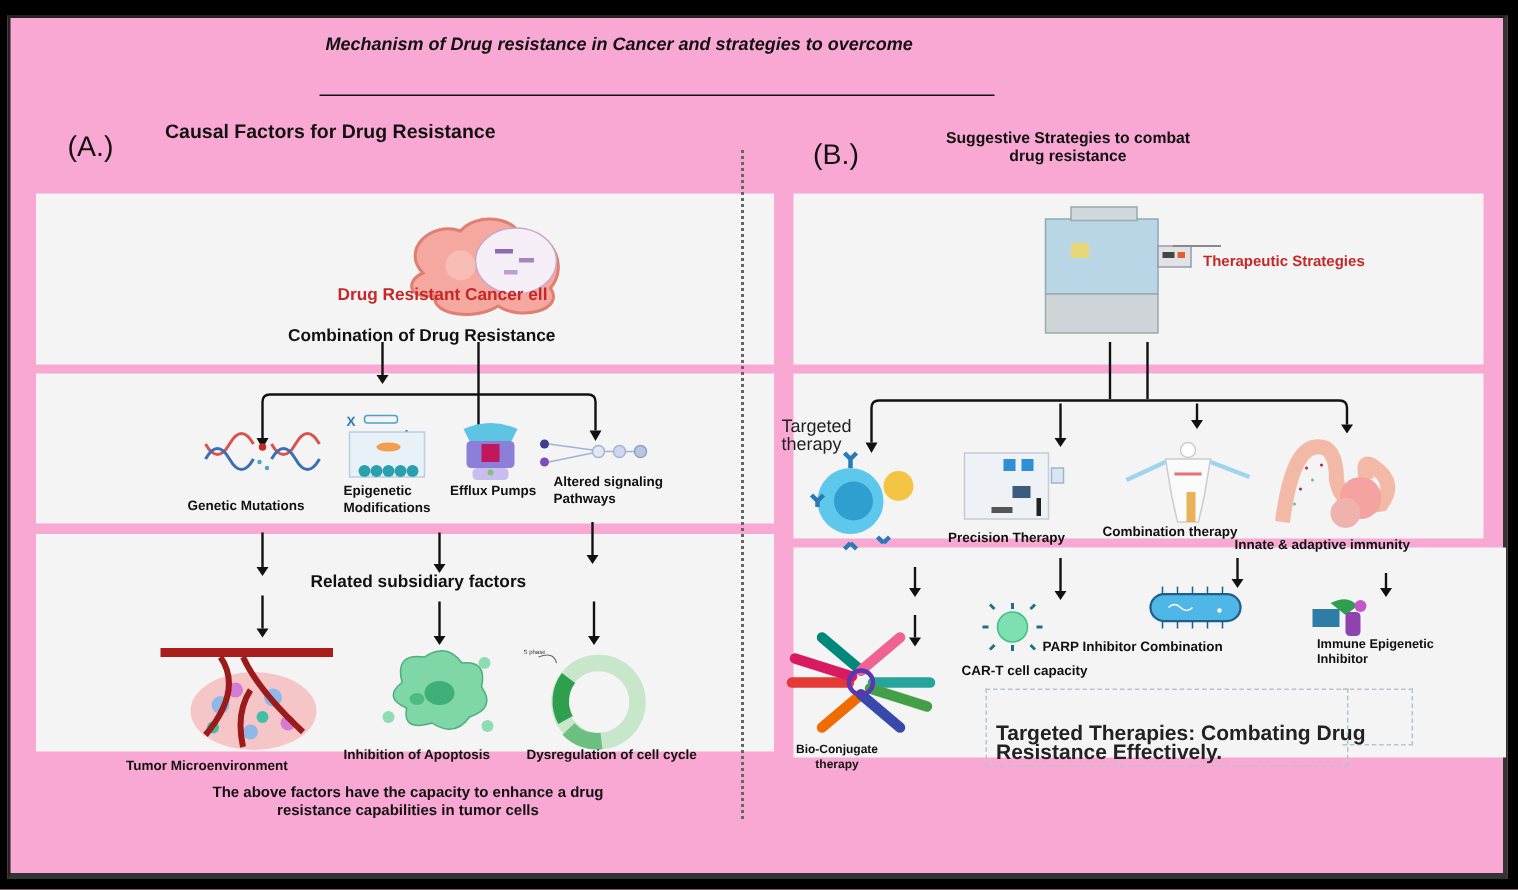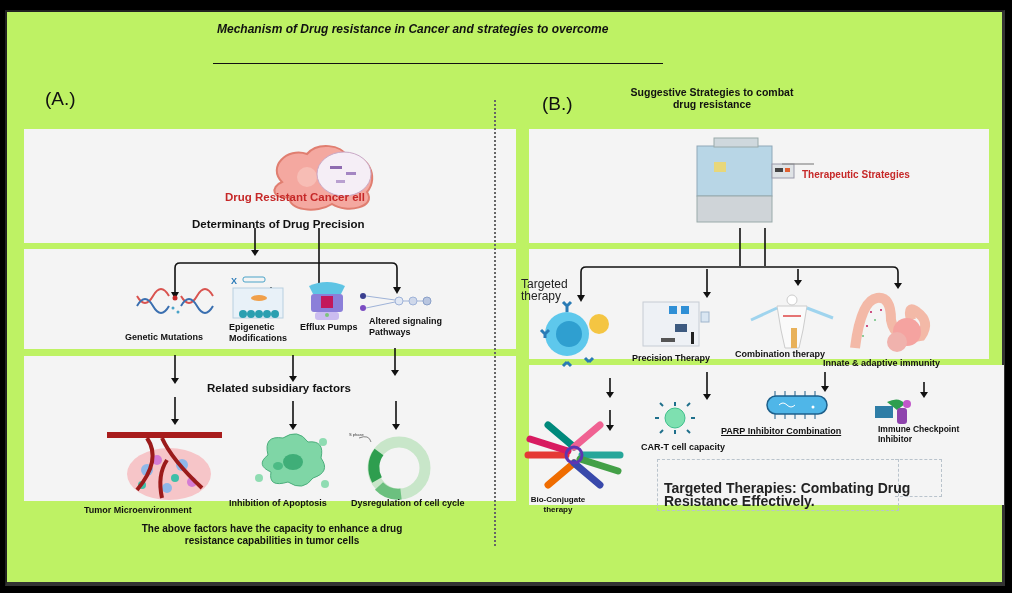--- a/index.html
+++ b/index.html
@@ -1,17 +1,17 @@
 <!DOCTYPE html>
 <html><head>
 <meta charset="utf-8">
 <style>
   html, body { margin:0; padding:0; }
   body { width:1012px; height:593px; background:#000; position:relative; overflow:hidden; font-family:"Liberation Sans", sans-serif; }
-  .frame { position:absolute; left:5px; top:10px; width:1000px; height:576px; background:#bef264; border:2px solid #222; box-sizing:border-box; border-right:3px solid #333; border-bottom:4px solid #333; }
+  .frame { position:absolute; left:5px; top:10px; width:1000px; height:576px; background:#f9a8d4; border:2px solid #222; box-sizing:border-box; border-right:3px solid #333; border-bottom:4px solid #333; }
   .abs { position:absolute; }
   .title { left:210px; top:10px; font-size:12px; font-weight:bold; font-style:italic; color:#111; }
   .title-rule { left:206px; top:51px; width:450px; height:1px; background:#111; }
   .sec-label { font-size:19px; color:#111; }
   .h-bold { font-weight:bold; font-size:12.5px; color:#111; }
   .lbl { font-weight:bold; font-size:9px; color:#111; line-height:11px; }
   .panel { background:#f4f4f4; }
   .divider { left:487px; top:88px; width:0; height:446px; border-left:2px dotted #666; }
   .red { color:#c62828; font-weight:bold; }
   svg { position:absolute; overflow:visible; }
@@ -21,35 +21,36 @@
 </style>
 </head>
 <body>
 
 <div class="frame">
 
   <div class="abs title">Mechanism of Drug resistance in Cancer and strategies to overcome</div>
   <div class="abs title-rule"></div>
 
   <div class="abs sec-label" style="left:38px;top:76px;">(A.)</div>
+  <div class="abs h-bold" style="left:103px;top:68px;font-size:13px;">Causal Factors for Drug Resistance</div>
 
   <div class="abs panel" style="left:17px;top:117px;width:492px;height:114px;"></div>
   <div class="abs panel" style="left:17px;top:237px;width:492px;height:100px;"></div>
   <div class="abs panel" style="left:17px;top:344px;width:492px;height:145px;"></div>
 
   <svg style="left:255px;top:130px;" width="120" height="70">
     <path d="M20,40 C5,25 25,5 45,12 C55,0 80,2 85,15 C105,10 118,35 105,50 C115,65 85,72 70,62 C55,72 25,68 28,55 C10,58 8,45 20,40Z" fill="#f4a8a0" stroke="#e07e70" stroke-width="2"></path>
     <circle cx="45" cy="35" r="10" fill="#f7bdb5"></circle>
     <ellipse cx="82" cy="32" rx="27" ry="22" fill="#f5eef6" stroke="#c9a9c7"></ellipse>
     <rect x="68" y="24" width="12" height="3" fill="#8e6bb0"></rect>
       <rect x="84" y="30" width="10" height="3" fill="#a486c3"></rect>
       <rect x="74" y="38" width="9" height="3" fill="#b9a0d0"></rect>
   </svg>
   <div class="abs red" style="left:218px;top:179px;font-size:11.5px;">Drug Resistant Cancer ell</div>
-  <div class="abs h-bold" style="left:185px;top:206px;font-size:11.5px;">Determinants of Drug Precision</div>
+  <div class="abs h-bold" style="left:185px;top:206px;font-size:11.5px;">Combination of Drug Resistance</div>
 
   <svg style="left:0;top:0;" width="1000" height="576">
     <g class="arrow">
       <line x1="248" y1="216" x2="248" y2="238"></line>
       <line x1="312" y1="216" x2="312" y2="282"></line>
       <path d="M168,280 L168,256 Q168,251 173,251 L385,251 Q390,251 390,256 L390,275" fill="none" stroke="#111" stroke-width="1.6"></path>
       <line x1="264" y1="275" x2="264" y2="300"></line>
       <line x1="168" y1="343" x2="168" y2="366"></line>
       <line x1="286" y1="343" x2="286" y2="364"></line>
       <line x1="388" y1="336" x2="388" y2="358"></line>
@@ -307,22 +308,22 @@
   </svg>
   <svg style="left:868px;top:386px;" width="40" height="28">
     <rect x="0" y="8" width="18" height="12" fill="#2e7da6"></rect>
     <path d="M12,4 Q24,-2 30,6 L22,12Z" fill="#2e9e4f"></path>
     <rect x="22" y="10" width="10" height="16" rx="3" fill="#8e44ad"></rect>
     <circle cx="32" cy="6" r="4" fill="#c158c9"></circle>
   </svg>
 
   <div class="abs lbl" style="left:521px;top:483px;width:60px;text-align:center;font-size:8px;line-height:10px;">Bio-Conjugate therapy</div>
   <div class="abs lbl" style="left:634px;top:430px;">CAR-T cell capacity</div>
-  <div class="abs lbl" style="left:714px;top:414px;text-decoration:underline;">PARP Inhibitor Combination</div>
-  <div class="abs lbl" style="left:871px;top:412px;width:110px;font-size:8.5px;line-height:10px;">Immune Checkpoint Inhibitor</div>
+  <div class="abs lbl" style="left:688px;top:414px;">PARP Inhibitor Combination</div>
+  <div class="abs lbl" style="left:871px;top:412px;width:110px;font-size:8.5px;line-height:10px;">Immune Epigenetic Inhibitor</div>
 
   <div class="abs dashbox" style="left:650px;top:447px;width:240px;height:50px;"></div>
   <div class="abs dashbox" style="left:888px;top:447px;width:46px;height:36px;border-left:none;"></div>
   <div class="abs" style="left:657px;top:470px;font-size:14px;font-weight:bold;color:#222;line-height:13px;">
     <div>Targeted Therapies: Combating Drug</div>
     <div>Resistance Effectively.</div>
   </div>
 
 </div>
 

